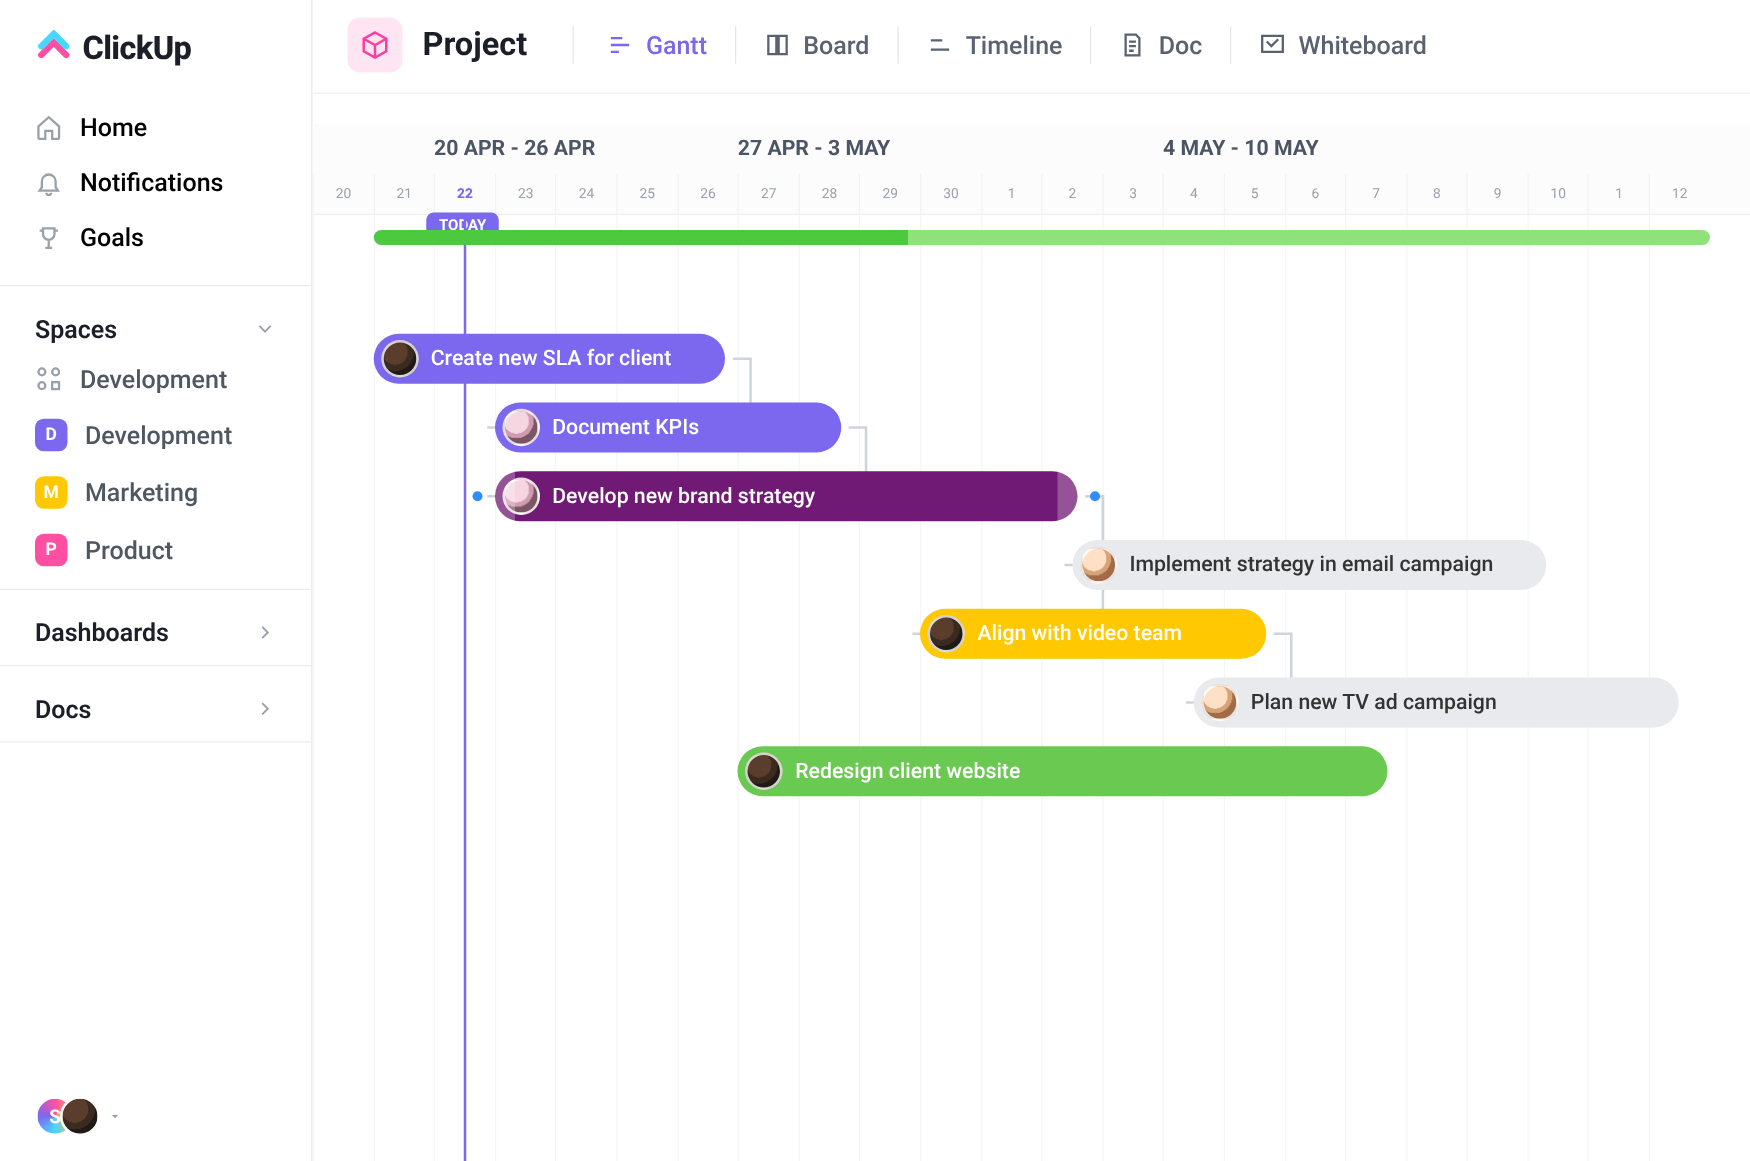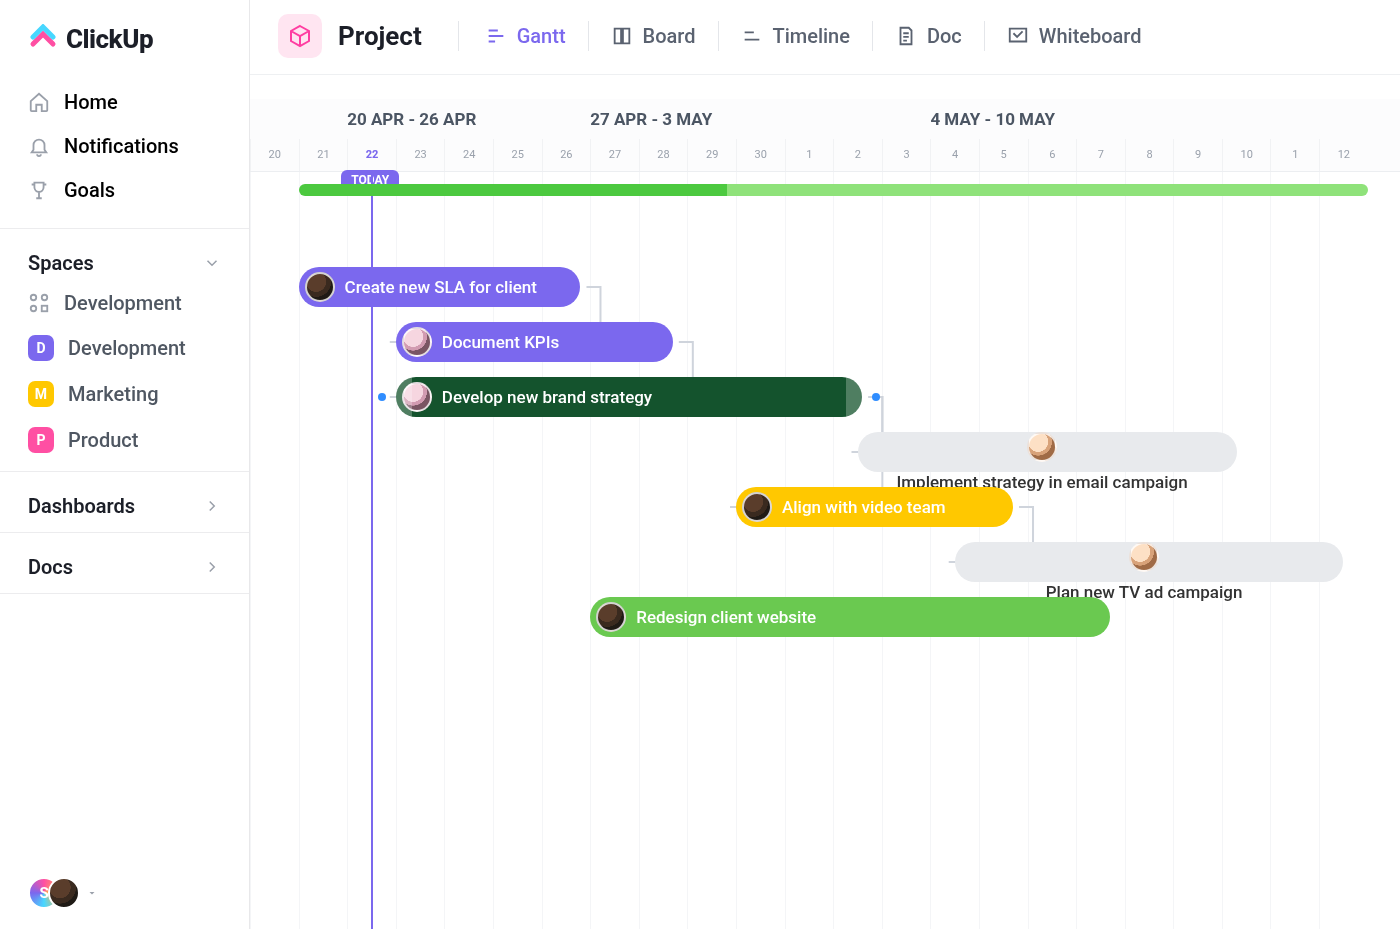--- a/index.html
+++ b/index.html
@@ -101,21 +101,21 @@
     position: absolute; top: 12px; height: 12px; border-radius: 6px;
     background: linear-gradient(90deg,#4cc93f 0%, #4cc93f 40%, #8fe27a 40%, #8fe27a 100%);
   }
 
   .task {
     position: absolute; height: 40px; border-radius: 20px; display: flex; align-items: center;
     padding: 0 16px 0 6px; color: #fff; font-size: 17px; font-weight: 500; gap: 10px;
     cursor: pointer;
   }
   .task .av { width: 30px; height: 30px; border-radius: 50%; border: 2px solid rgba(255,255,255,.8); flex: 0 0 30px; }
-  .task.grey { color: #333; flex-direction: column; }
+  .task.grey { color: #333; }
   .task.sel::before, .task.sel::after {
     content:""; position:absolute; top:0; bottom:0; width:16px; background: rgba(255,255,255,.25);
     display:flex; align-items:center; justify-content:center;
   }
   .task.sel::before{ left:0; border-radius:20px 0 0 20px;}
   .task.sel::after{ right:0; border-radius:0 20px 20px 0;}
   .handle-dot{ position:absolute; width:8px; height:8px; border-radius:50%; background:#2f8dff; top:50%; transform:translateY(-50%);}
 
   .connector { position: absolute; stroke: #cfd4dc; stroke-width: 2; fill: none; pointer-events: none; }
 
@@ -344,21 +344,21 @@
         <div class="today-line"></div>
       <div class="overall-bar" style="left: 48.6px; width: 1069.2px;"></div>
           <div class="task" style="background: rgb(123, 104, 238); left: 48.6px; width: 281.88px; top: 95px;">
             <span class="av alt3"></span>
             <span>Create new SLA for client</span>
           </div>
           <div class="task" style="background: rgb(123, 104, 238); left: 145.8px; width: 277.02px; top: 150px;">
             <span class="av alt2"></span>
             <span>Document KPIs</span>
           </div>
-          <div class="task sel" style="background: #14532d; left: 145.8px; width: 466.56px; top: 205px; text-align: right;">
+          <div class="task sel" style="background: #701a75; left: 145.8px; width: 466.56px; top: 205px; text-align: right;">
             <span class="av alt2"></span>
             <span>Develop new brand strategy</span>
           </div>
           <div class="handle-dot" style="left: 127.8px; top: 225px;"></div>
           <div class="handle-dot" style="left: 622.36px; top: 225px;"></div>
           <div class="task grey" style="background: rgb(232, 234, 237); color: rgb(51, 51, 51); left: 607.5px; width: 379.08px; top: 260px;">
             <span class="av alt1"></span>
             <span>Implement strategy in email campaign</span>
           </div>
           <div class="task" style="background: rgb(255, 200, 0); left: 486px; width: 277.02px; top: 315px;">

